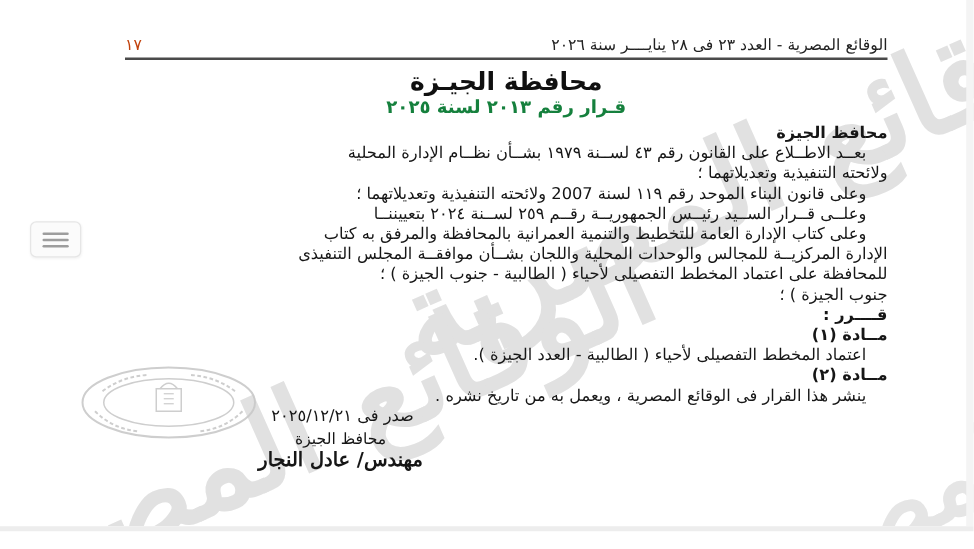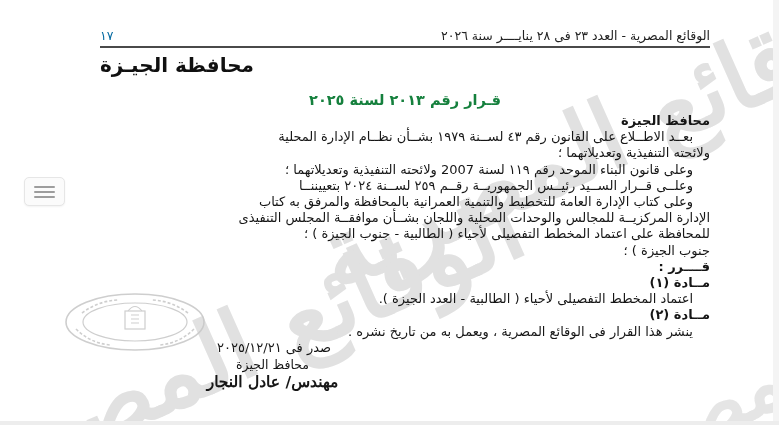--- a/index.html
+++ b/index.html
@@ -66,28 +66,28 @@
     color: #161616;
   }
   .header-row {
     display: flex;
     justify-content: space-between;
     align-items: flex-end;
     font-size: 12.5px;
     color: #222;
   }
   .gazette-line { letter-spacing: 0.5px; }
-  .page-num { color: #0369a1; }
+  .page-num { color: #c2410c; }
   .rule {
     margin-top: 3px;
     border-top: 2px solid #4a4a4a;
   }
   .doc-title {
-    margin: 5px 0 14px 0;
-    text-align: left;
+    margin: 5px 0 0 0;
+    text-align: center;
     font-size: 20px;
     font-weight: bold;
     line-height: 24px;
     color: #101010;
   }
   .doc-subtitle {
     margin: 0;
     text-align: center;
     font-size: 14.5px;
     font-weight: bold;

